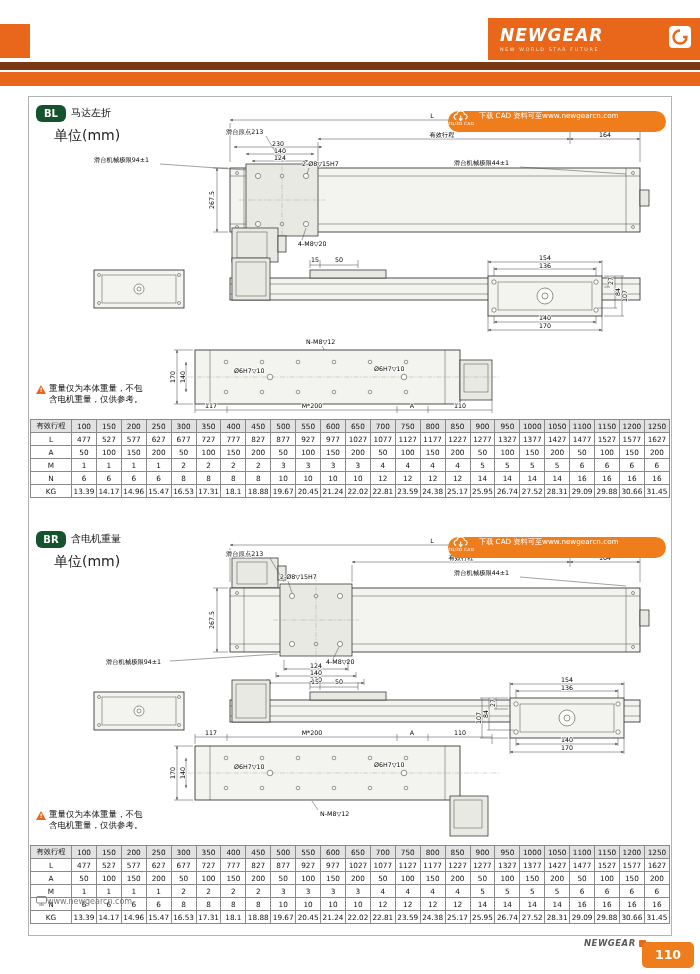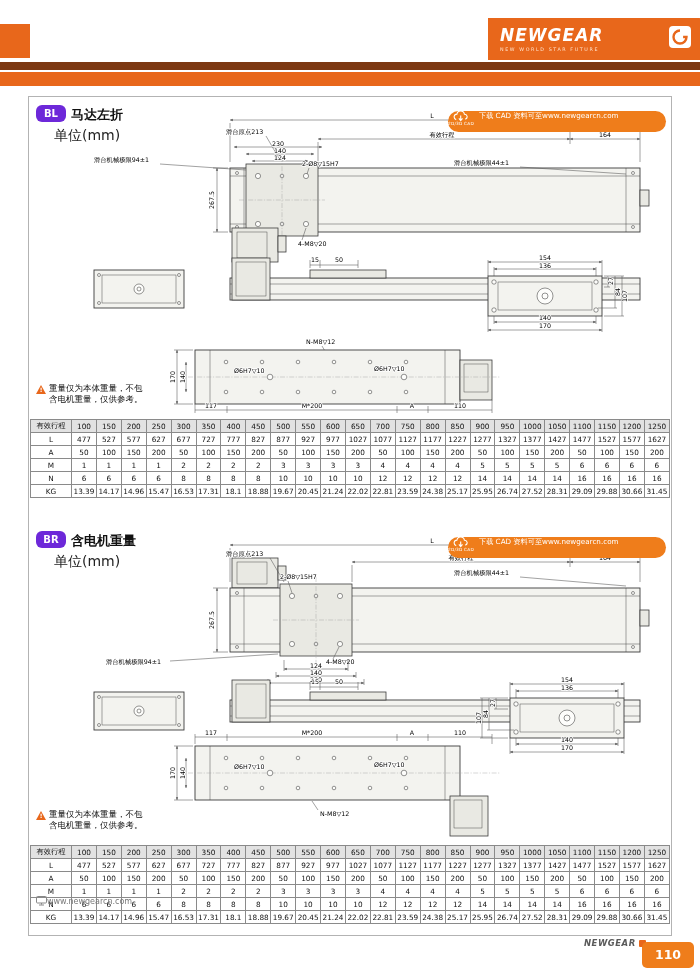--- a/index.html
+++ b/index.html
@@ -12,23 +12,23 @@
   .brand-name{color:#fff;font-weight:bold;font-style:italic;font-size:17px;letter-spacing:1px;line-height:1.1;}
   .brand-tagline{color:#ffe3cd;font-size:4.8px;letter-spacing:1.6px;margin-top:2px;}
   .bar-dark{position:absolute;left:0;top:62px;width:700px;height:8px;background:#7c3812;}
   .bar-orange{position:absolute;left:0;top:72px;width:700px;height:14px;background:#e8671b;}
   
   .frame{position:absolute;left:28px;top:96px;width:642px;height:838px;border:1px solid #b3b3b3;background:#fff;}
   .sec{position:absolute;left:1px;width:640px;height:402px;}
   .sec-bl{top:6px;}
   .sec-br{top:432px;}
   .sec>*{position:absolute;}
-  .badge{left:6px;top:2px;width:30px;height:17px;background:#6d28d9;border-radius:6px;color:#fff;
+  .badge{left:6px;top:2px;width:30px;height:17px;background:#14532d;border-radius:6px;color:#fff;
          font-weight:bold;font-size:10px;text-align:center;line-height:17px;}
-  .sec-title{left:41px;top:3px;font-size:13px;font-weight:bold;color:#111;}
+  .sec-title{left:41px;top:3px;font-size:10px;font-weight:normal;color:#111;}
   .unit{left:24px;top:24px;font-size:14px;color:#222;}
   .cad-pill{left:418px;top:8px;width:218px;height:21px;background:#ef7d1b;border-radius:11px;
             display:flex;align-items:flex-start;gap:5px;box-sizing:border-box;}
   .cad-left{display:flex;flex-direction:column;align-items:center;line-height:1;}
   .cad-badge{font-size:4.3px;color:#fff;letter-spacing:.2px;margin-top:-1px;white-space:nowrap;}
   .cad-text{font-size:7.2px;color:#fff;white-space:nowrap;}
   .drw{left:0;top:9px;}
   .warn{left:6px;top:280px;width:175px;font-size:8.5px;line-height:11px;color:#111;}
   .warn .w2{padding-left:13px;}
   .wicon{display:inline-block;width:10px;height:9px;background:#e8671b;clip-path:polygon(50% 0,100% 100%,0 100%);

